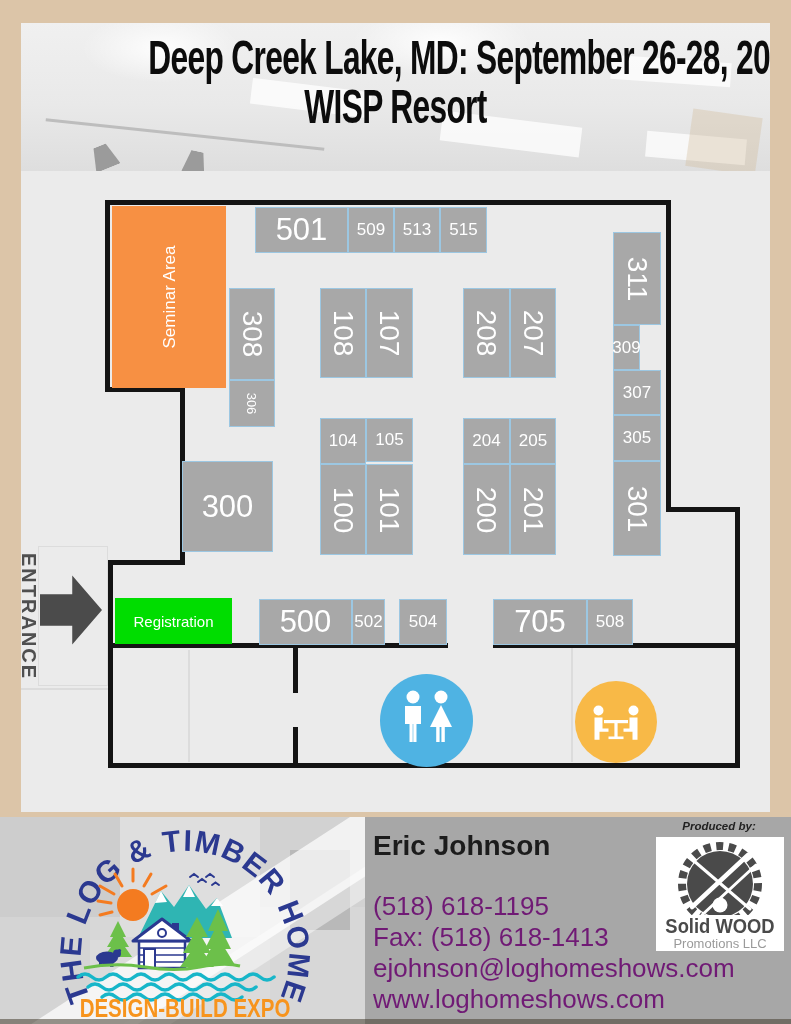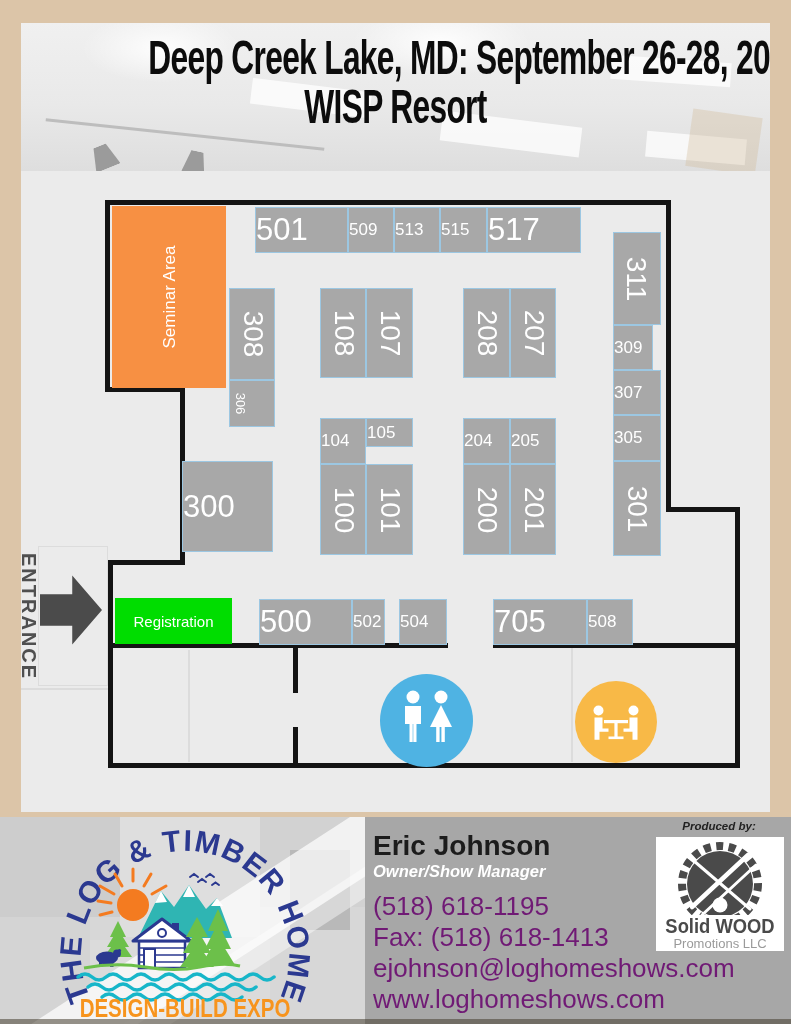--- a/index.html
+++ b/index.html
@@ -15,21 +15,21 @@
   .woodpatch{position:absolute;background:rgba(208,186,153,.35);}
   .title-wrap{position:absolute;left:0;top:10px;width:749px;text-align:center;color:#0c0c0c;}
   .title-line{font-weight:bold;font-size:48px;line-height:49px;white-space:nowrap;
     transform:scaleX(.66);transform-origin:50% 50%;letter-spacing:-1px;}
   
   .map-bg{position:absolute;left:21px;top:171px;width:749px;height:641px;background:#ebebeb;}
   .wall{position:absolute;background:#141414;}
   .faint{position:absolute;border:1.5px solid #dcdcdc;box-sizing:border-box;}
   .faintline{position:absolute;background:#dcdcdc;}
   .booth{position:absolute;background:#a8a8a8;border:1px solid #9cc7e2;box-sizing:border-box;
-    display:flex;align-items:center;color:#fff;}
+    display:flex;align-items:center;justify-content:center;color:#fff;}
   .booth span{white-space:nowrap;}
   .blg span{font-size:31px;}
   .bsm span{font-size:17px;}
   .brotlg span{font-size:28px;transform:rotate(90deg);}
   .brotsm span{font-size:13px;transform:rotate(90deg);}
   .seminar{position:absolute;left:112px;top:206px;width:114px;height:182px;background:#f79043;
     display:flex;align-items:center;justify-content:center;color:#fff;}
   .seminar span{font-size:17px;transform:rotate(-90deg);white-space:nowrap;}
   .registration{position:absolute;left:115px;top:598px;width:117px;height:46px;background:#00dd00;
     display:flex;align-items:center;justify-content:center;color:#fff;}
@@ -113,28 +113,25 @@
     </div>
   <div class="booth bsm" style="left:348px;top:207px;width:46px;height:46px;">
       <span>509</span>
     </div>
   <div class="booth bsm" style="left:394px;top:207px;width:46px;height:46px;">
       <span>513</span>
     </div>
   <div class="booth bsm" style="left:440px;top:207px;width:47px;height:46px;">
       <span>515</span>
     </div>
-  <div class="booth blg" style="left:487px;top:207px;width:94px;height:46px;">
-      <span>517</span>
-    </div>
 
   <div class="booth brotlg" style="left:613px;top:232px;width:48px;height:93px;">
       <span>311</span>
     </div>
-  <div class="booth bsm" style="left:613px;top:325px;width:40px;height:45px;">
+  <div class="booth bsm" style="left:613px;top:325px;width:27px;height:45px;">
       <span>309</span>
     </div>
   <div class="booth bsm" style="left:613px;top:370px;width:48px;height:45px;">
       <span>307</span>
     </div>
   <div class="booth bsm" style="left:613px;top:415px;width:48px;height:46px;">
       <span>305</span>
     </div>
   <div class="booth brotlg" style="left:613px;top:461px;width:48px;height:95px;">
       <span>301</span>
@@ -159,21 +156,21 @@
   <div class="booth brotlg" style="left:463px;top:288px;width:47px;height:90px;">
       <span>208</span>
     </div>
   <div class="booth brotlg" style="left:510px;top:288px;width:46px;height:90px;">
       <span>207</span>
     </div>
 
   <div class="booth bsm" style="left:320px;top:418px;width:46px;height:46px;">
       <span>104</span>
     </div>
-  <div class="booth bsm" style="left:366px;top:418px;width:47px;height:29px;">
+  <div class="booth bsm" style="left:366px;top:418px;width:47px;height:44px;">
       <span>105</span>
     </div>
   <div class="booth brotlg" style="left:320px;top:464px;width:46px;height:91px;">
       <span>100</span>
     </div>
   <div class="booth brotlg" style="left:366px;top:464px;width:47px;height:91px;">
       <span>101</span>
     </div>
 
   <div class="booth bsm" style="left:463px;top:418px;width:47px;height:46px;">
@@ -305,21 +302,20 @@
       <path d="M48,162 q 7,-6 14,0 t 14,0 t 14,0 t 14,0 t 14,0 t 14,0 t 14,0 t 14,0 t 14,0 t 14,0 t 14,0 t 14,0"></path>
       <path d="M62,172 q 7,-6 14,0 t 14,0 t 14,0 t 14,0 t 14,0 t 14,0 t 14,0 t 14,0 t 14,0 t 14,0"></path>
     </g>
     <g transform="translate(145,192) scale(0.82,1)">
       <text text-anchor="middle" font-size="25" font-weight="bold" fill="#f7941d" font-family="Liberation Sans, sans-serif">DESIGN-BUILD EXPO</text>
     </g>
   </svg>
 
   <div class="footer-panel"></div>
   <div class="contact-name">Eric Johnson</div>
-  <div class="contact-role">Owner/Show Manager</div>
   <div class="contact-line" style="top:891px;">(518) 618-1195</div>
   <div class="contact-line" style="top:922px;">Fax: (518) 618-1413</div>
   <div class="contact-line" style="top:984px;">www.loghomeshows.com</div>
   <div class="contact-line" style="top:953px;">ejohnson@loghomeshows.com</div>
 
   <div class="produced-by">Produced by:</div>
   <div class="producer-box">
     <svg viewBox="0 0 128 114" width="128" height="114">
       <circle cx="64" cy="47" r="38" fill="none" stroke="#4a4a4a" stroke-width="8" stroke-dasharray="7 5.5"></circle>
       <circle cx="64" cy="47" r="33" fill="#4a4a4a"></circle>

